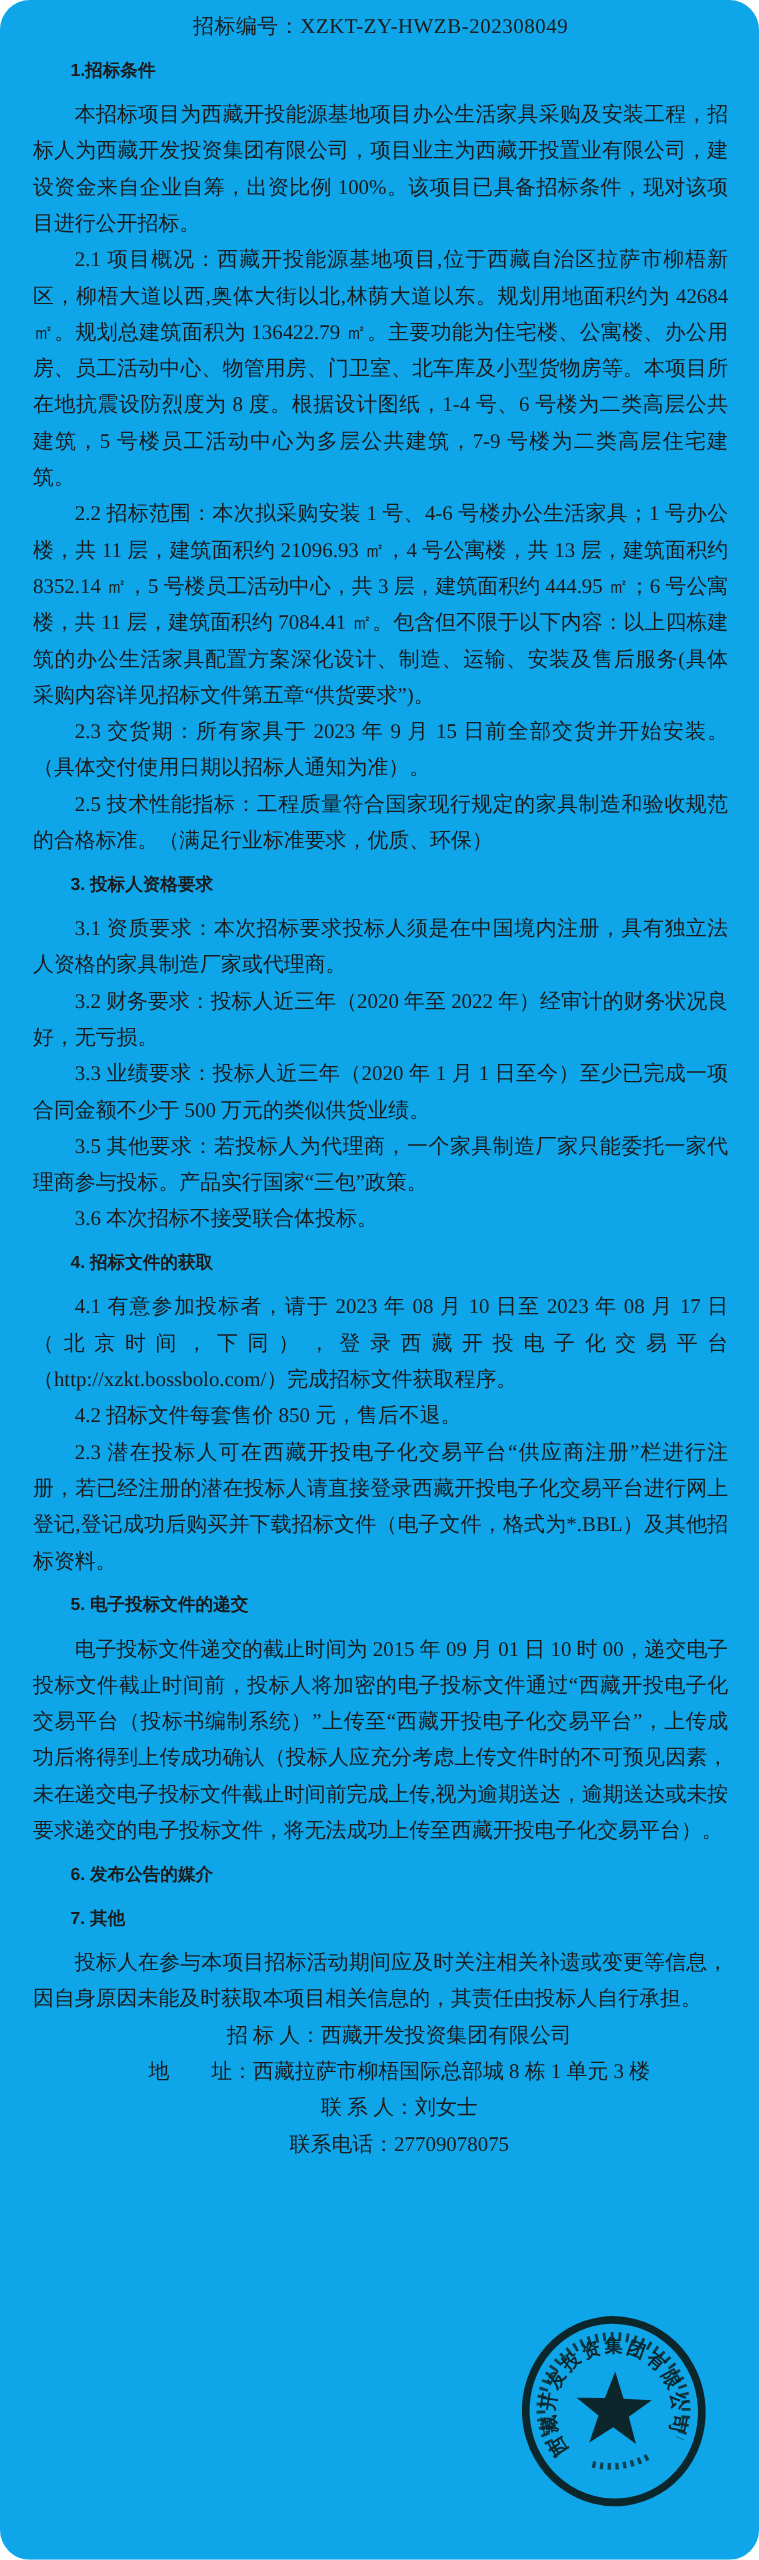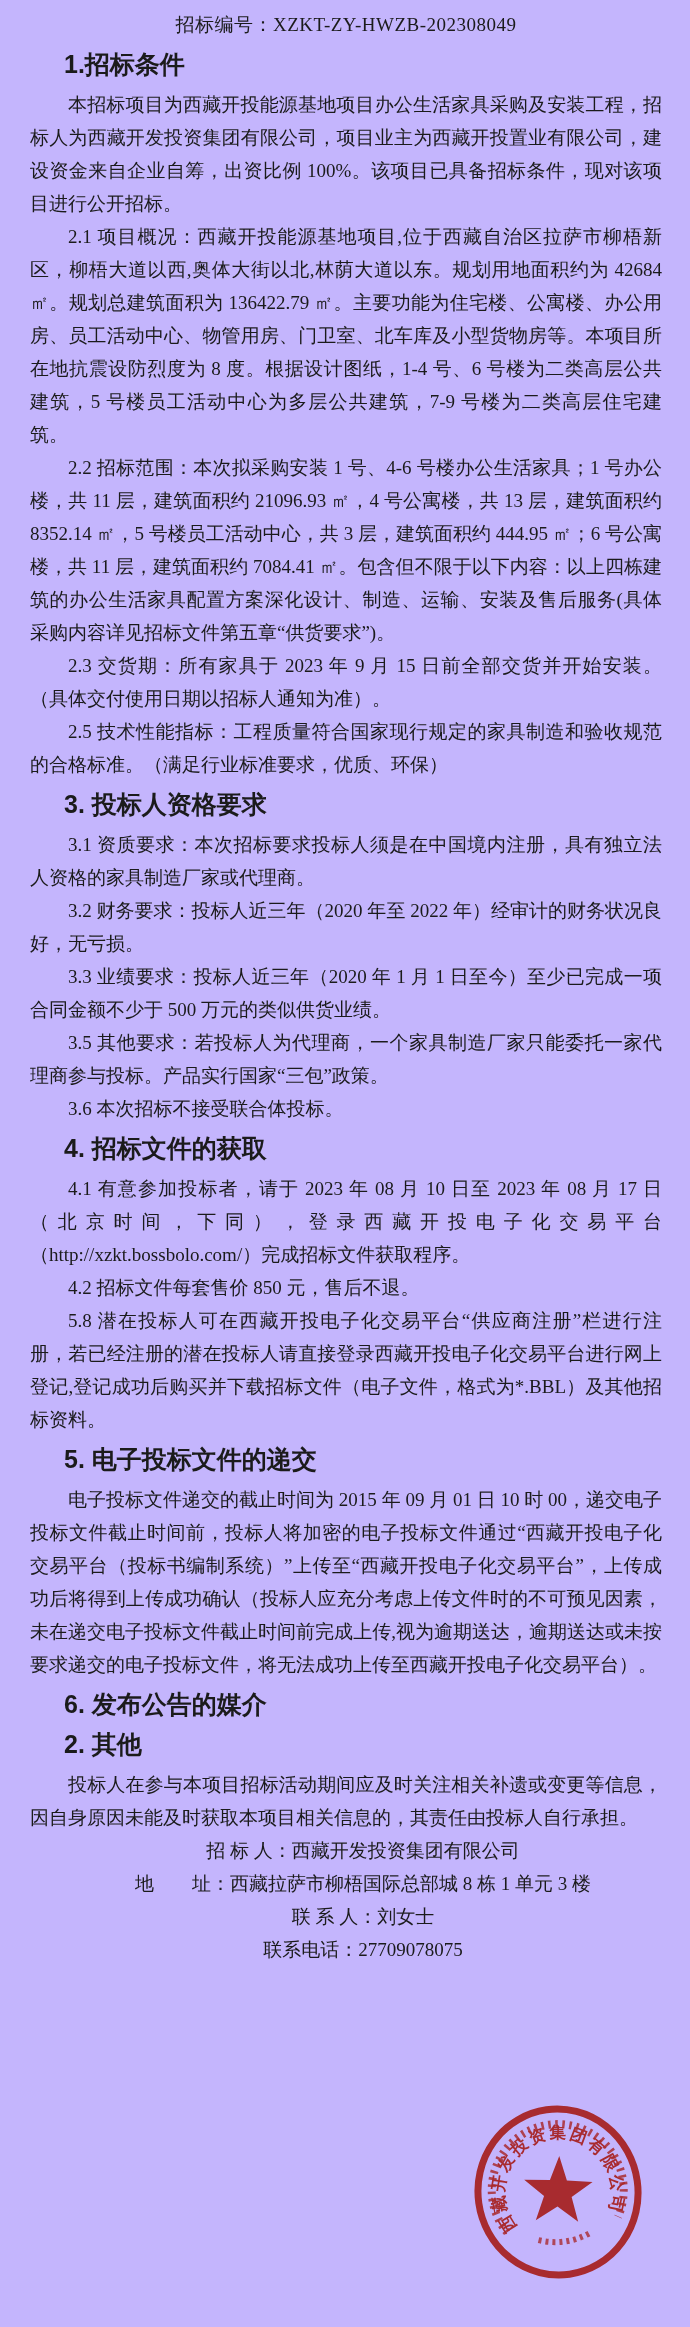--- a/index.html
+++ b/index.html
@@ -1,36 +1,37 @@
 <!DOCTYPE html>
 <html><head>
 <meta charset="utf-8">
 <style>
   html,body { margin:0; padding:0; background:#ffffff; }
   .page {
     position:relative;
     width:690px; height:2327px;
     box-sizing:border-box;
     padding:8px 28px 0 30px;
-    background:#c4b5fd;
+    background:#0ea5e9;
     color:#1b1b1b;
     font-family:"Liberation Serif","DejaVu Serif",serif;
     font-size:19px;
     line-height:33px;
     overflow:hidden;
+    border-radius:27px;
   }
   .title-line {
     text-align:center;
     margin:0 0 4px 0;
     letter-spacing:0.5px;
   }
   .sec-heading {
     font-family:"Liberation Sans","DejaVu Sans",sans-serif;
     font-weight:700;
-    font-size:25px;
+    font-size:16px;
     margin:7px 0;
     text-indent:34px;
   }
   .para {
     margin:0;
     text-indent:38px;
     text-align:justify;
   }
   .contact-line {
     margin:0;
@@ -66,28 +67,28 @@
   <div class="sec-heading">3. 投标人资格要求</div>
   <p class="para">3.1 资质要求：本次招标要求投标人须是在中国境内注册，具有独立法人资格的家具制造厂家或代理商。</p>
   <p class="para">3.2 财务要求：投标人近三年（2020 年至 2022 年）经审计的财务状况良好，无亏损。</p>
   <p class="para">3.3 业绩要求：投标人近三年（2020 年 1 月 1 日至今）至少已完成一项合同金额不少于 500 万元的类似供货业绩。</p>
   <p class="para">3.5 其他要求：若投标人为代理商，一个家具制造厂家只能委托一家代理商参与投标。产品实行国家“三包”政策。</p>
   <p class="para">3.6 本次招标不接受联合体投标。</p>
 
   <div class="sec-heading">4. 招标文件的获取</div>
   <p class="para">4.1 有意参加投标者，请于 2023 年 08 月 10 日至 2023 年 08 月 17 日（北京时间，下同），登录西藏开投电子化交易平台（http://xzkt.bossbolo.com/）完成招标文件获取程序。</p>
   <p class="para">4.2 招标文件每套售价 850 元，售后不退。</p>
-  <p class="para">5.8 潜在投标人可在西藏开投电子化交易平台“供应商注册”栏进行注册，若已经注册的潜在投标人请直接登录西藏开投电子化交易平台进行网上登记,登记成功后购买并下载招标文件（电子文件，格式为*.BBL）及其他招标资料。</p>
+  <p class="para">2.3 潜在投标人可在西藏开投电子化交易平台“供应商注册”栏进行注册，若已经注册的潜在投标人请直接登录西藏开投电子化交易平台进行网上登记,登记成功后购买并下载招标文件（电子文件，格式为*.BBL）及其他招标资料。</p>
 
   <div class="sec-heading">5. 电子投标文件的递交</div>
   <p class="para">电子投标文件递交的截止时间为 2015 年 09 月 01 日 10 时 00，递交电子投标文件截止时间前，投标人将加密的电子投标文件通过“西藏开投电子化交易平台（投标书编制系统）”上传至“西藏开投电子化交易平台”，上传成功后将得到上传成功确认（投标人应充分考虑上传文件时的不可预见因素，未在递交电子投标文件截止时间前完成上传,视为逾期送达，逾期送达或未按要求递交的电子投标文件，将无法成功上传至西藏开投电子化交易平台）。</p>
 
   <div class="sec-heading">6. 发布公告的媒介</div>
 
-  <div class="sec-heading">2. 其他</div>
+  <div class="sec-heading">7. 其他</div>
   <p class="para">投标人在参与本项目招标活动期间应及时关注相关补遗或变更等信息，因自身原因未能及时获取本项目相关信息的，其责任由投标人自行承担。</p>
 
   <p class="contact-line">招 标 人：西藏开发投资集团有限公司</p>
   <p class="contact-line">地　　址：西藏拉萨市柳梧国际总部城 8 栋 1 单元 3 楼</p>
   <p class="contact-line">联 系 人：刘女士</p>
   <p class="contact-line">联系电话：27709078075</p>
 
   <svg class="seal" viewBox="0 0 172 176" xmlns="http://www.w3.org/2000/svg">
 
     <ellipse cx="86" cy="88" rx="80" ry="83" fill="none" stroke="#d92d1f" stroke-width="7"></ellipse>

